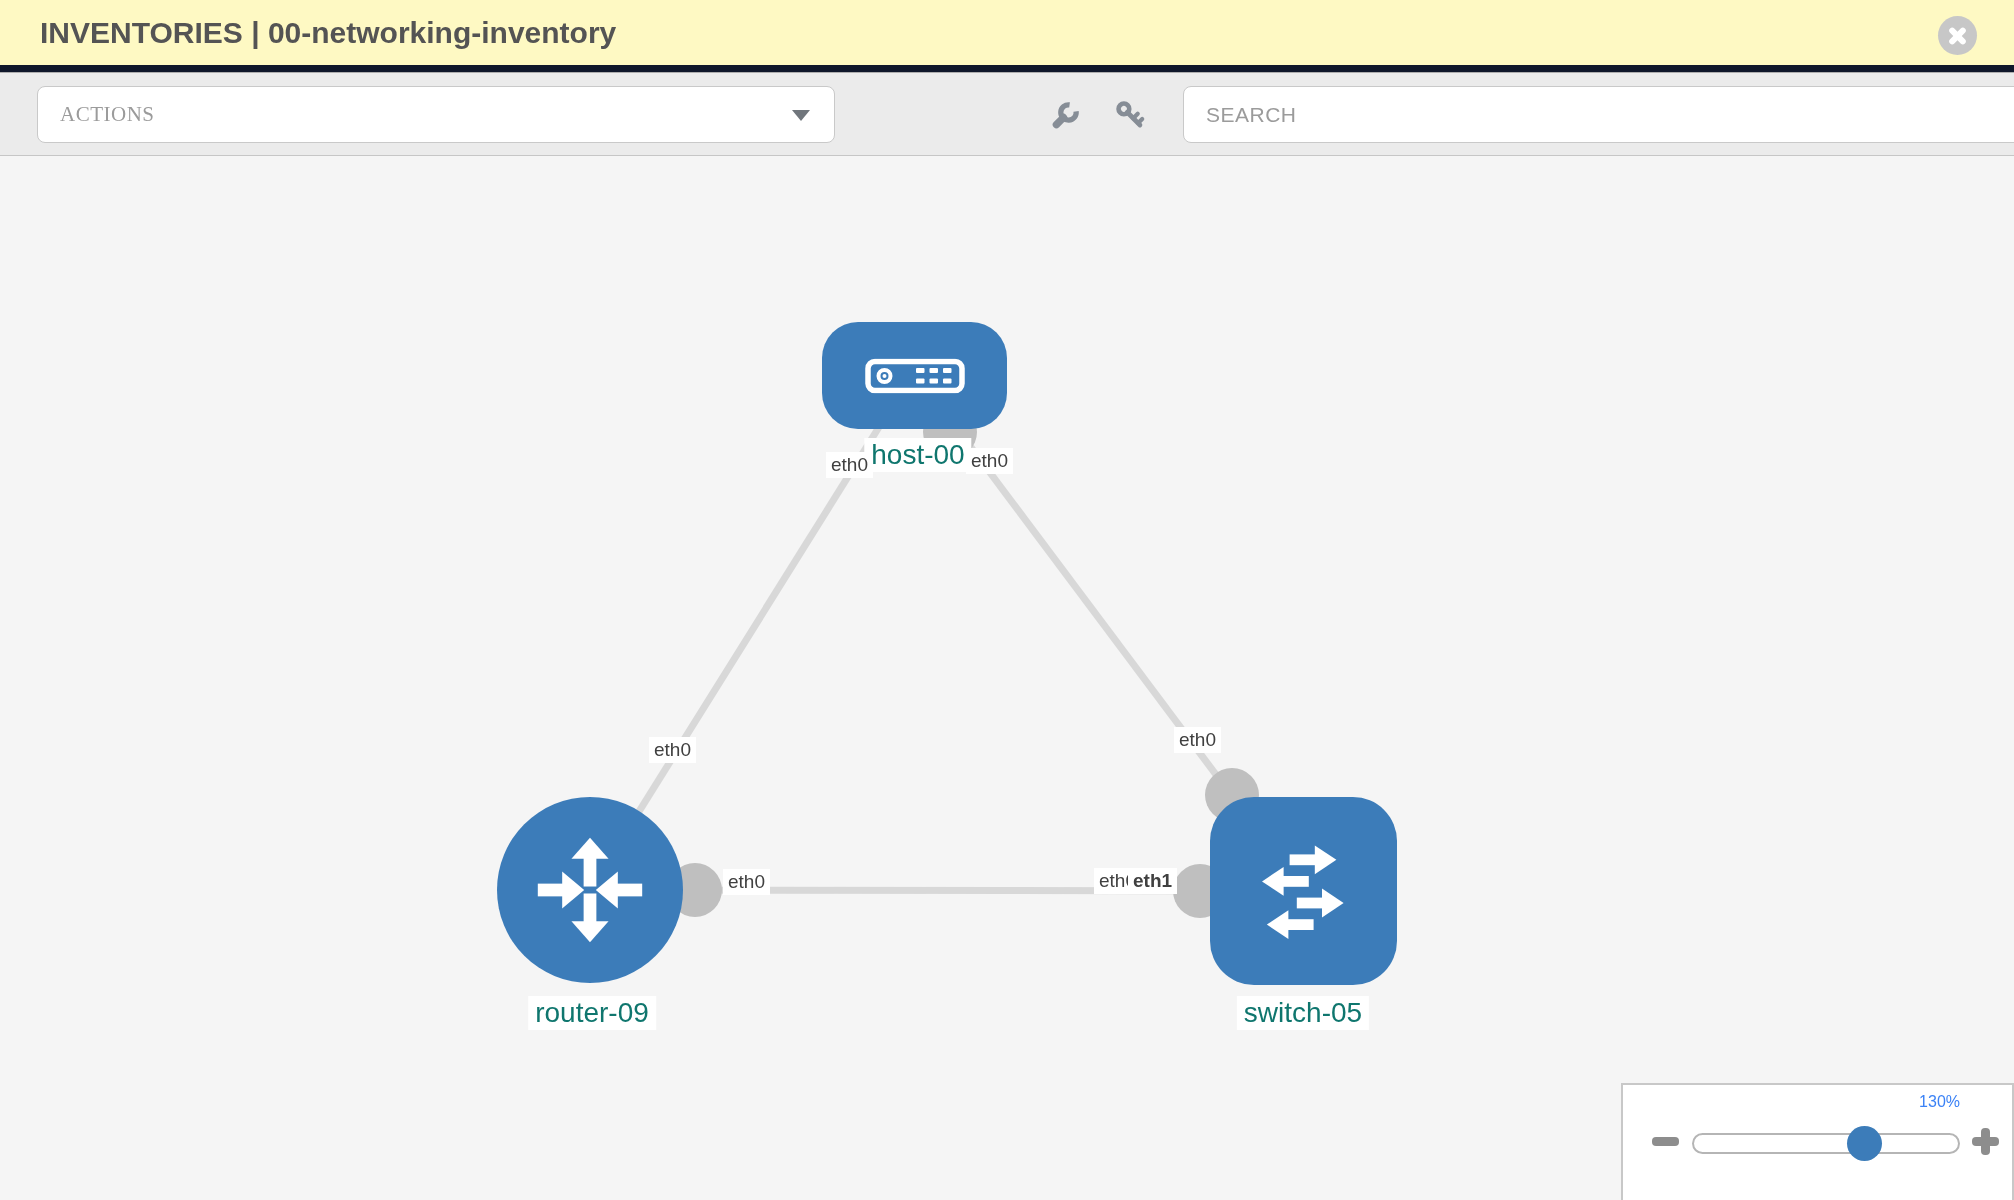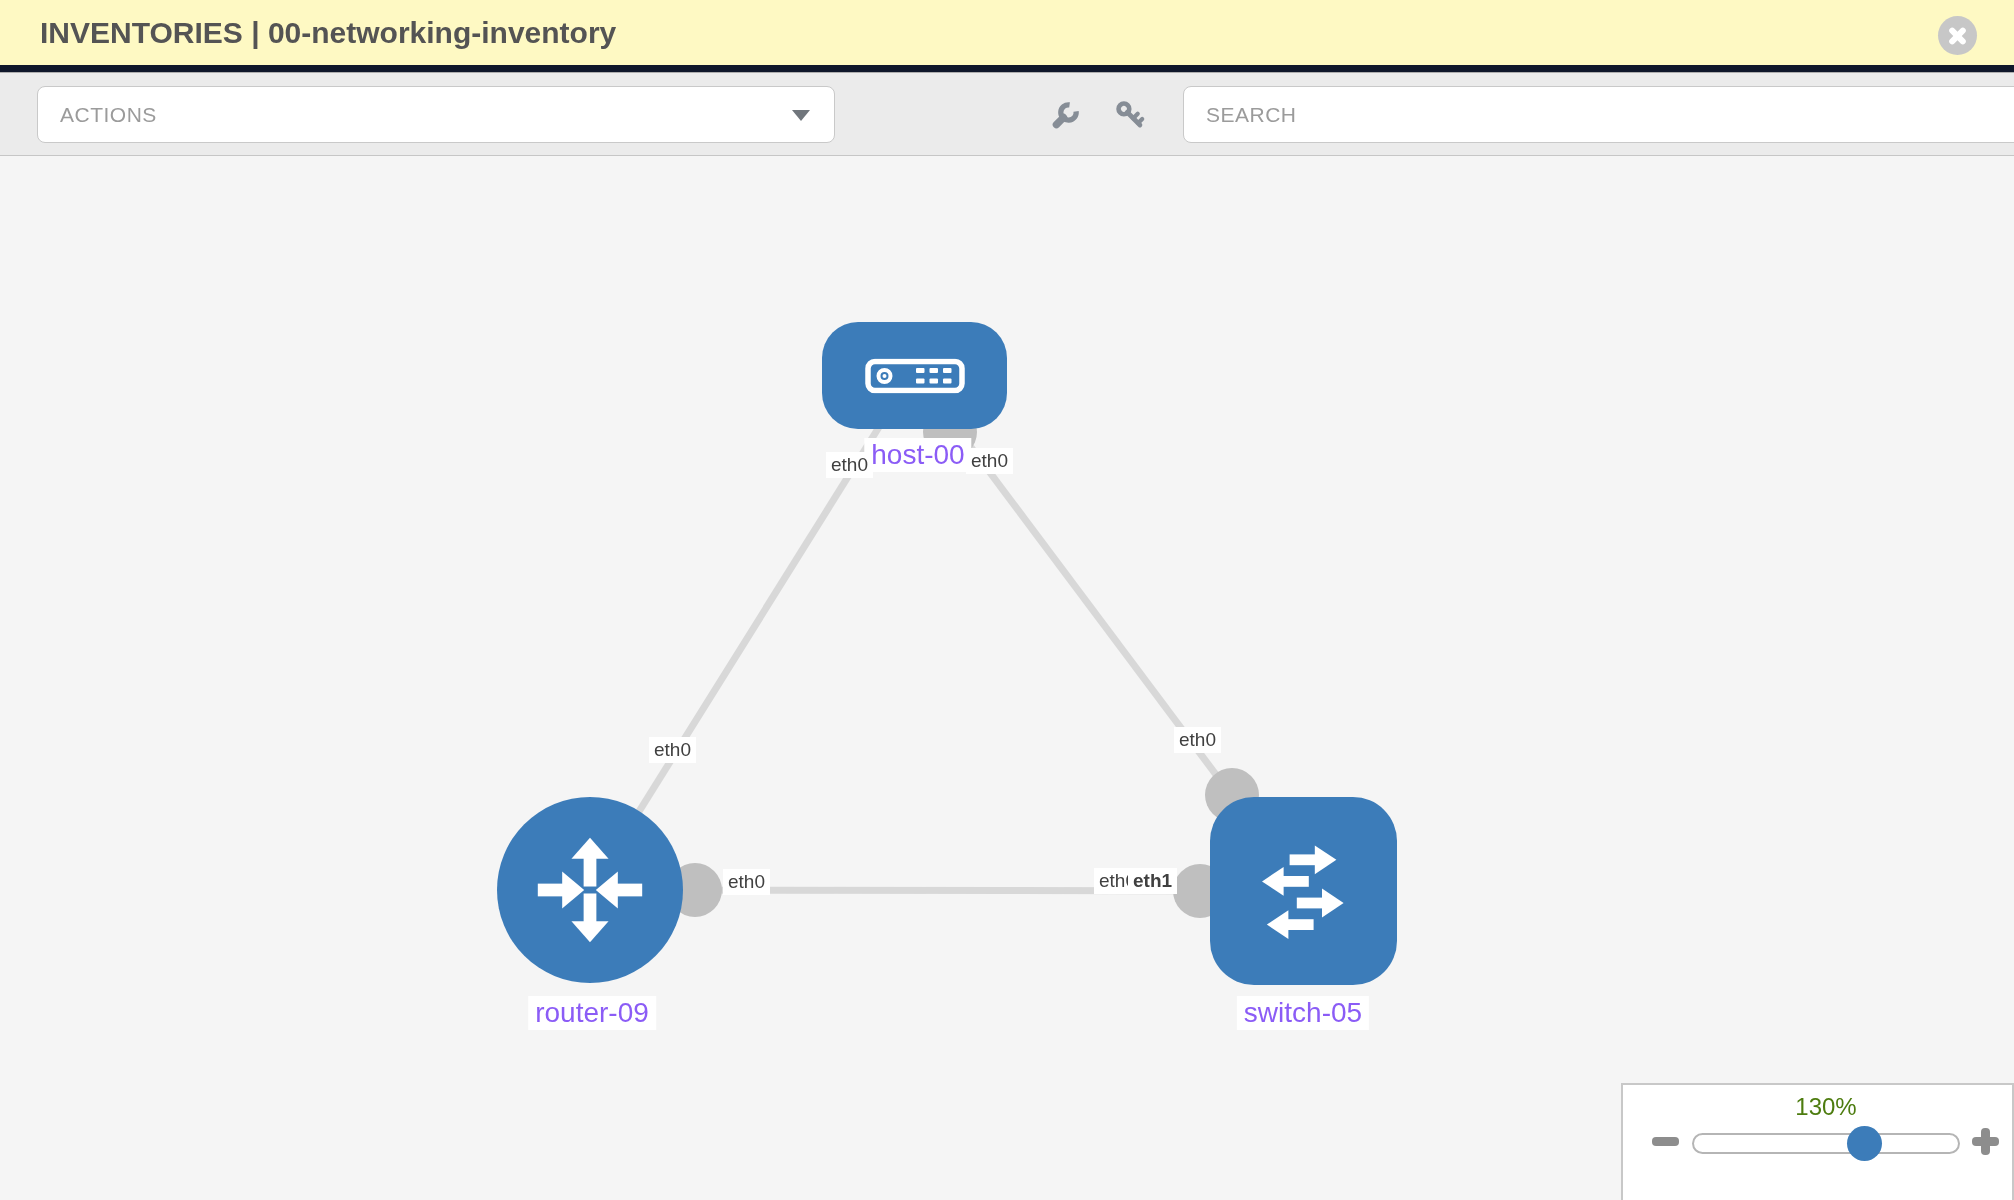--- a/index.html
+++ b/index.html
@@ -12,39 +12,39 @@
   .header{position:absolute;left:0;top:0;width:2014px;height:72px;background:#fef9c3;border-bottom:7px solid #0f172a;box-sizing:border-box;}
   .page-title{position:absolute;left:40px;top:50%;transform:translateY(-50%);font-size:30px;font-weight:bold;color:#545454;white-space:nowrap;}
   .close-btn{position:absolute;right:37px;top:16px;width:39px;height:39px;border-radius:50%;background:#c7c7c7;cursor:pointer;}
   .close-btn .bar{position:absolute;left:9px;top:16.5px;width:21px;height:6px;border-radius:3px;background:#fff;}
   .close-btn .bar.a{transform:rotate(45deg);}
   .close-btn .bar.b{transform:rotate(-45deg);}
   
   .toolbar{position:absolute;left:0;top:72px;width:2014px;height:84px;background:#ebebeb;border-top:1px solid #aeaeae;border-bottom:1px solid #c6c6c6;box-sizing:border-box;}
   .select{position:absolute;top:13px;height:57px;background:#fff;border:1px solid #c9c9c9;border-radius:8px;display:flex;align-items:center;padding:0 22px;box-sizing:border-box;color:#9b9b9b;font-size:21px;letter-spacing:.5px;cursor:pointer;}
   .select .caret{position:absolute;right:24px;top:50%;margin-top:-5px;width:0;height:0;border-left:9px solid transparent;border-right:9px solid transparent;border-top:11px solid #70767c;}
-  .select.actions{left:37px;width:798px;}
+  .select.actions{left:37px;width:798px;font-family:Liberation Serif, serif;}
   .select.search{left:1183px;width:958px;}
   .tool-icon{position:absolute;top:24px;width:38px;height:38px;cursor:pointer;}
   .tool-icon.wrench{left:1046px;}
   .tool-icon.key{left:1112px;}
   
   .canvas{position:absolute;left:0;top:156px;width:2014px;height:1044px;background:#f5f5f5;}
   .net-svg{position:absolute;left:0;top:0;}
   .node{position:absolute;background:#3c7cb9;}
   .node.host{left:822px;top:166px;width:185px;height:107px;border-radius:36px;}
   .node.router{left:497px;top:641px;width:186px;height:186px;border-radius:50%;}
   .node.switch{left:1210px;top:641px;width:187px;height:188px;border-radius:44px;}
   .node svg{position:absolute;left:50%;top:50%;transform:translate(-50%,-50%);}
   .dlabel{position:absolute;background:#fff;color:#4a4a4a;white-space:nowrap;line-height:1.15;padding:2px 5px;}
-  .node-label{font-size:28px;color:#8b5cf6;transform:translateX(-50%);padding:1px 7px;}
+  .node-label{font-size:28px;color:#0f766e;transform:translateX(-50%);padding:1px 7px;}
   .if-label{font-size:19px;color:#404040;}
   
   .zoom-panel{position:absolute;left:1621px;top:1083px;width:389px;height:130px;background:#fff;border:2px solid #c8c8c8;box-sizing:content-box;}
-  .zoom-value{position:absolute;left:69px;top:8px;width:268px;text-align:center;font-size:24px;color:#4d7c0f;}
+  .zoom-value{position:absolute;left:69px;top:8px;width:268px;text-align:right;font-size:16px;color:#3b82f6;}
   .zoom-minus{position:absolute;left:29px;top:52px;width:27px;height:9px;border-radius:4px;background:#8d8d8d;cursor:pointer;}
   .zoom-plus{position:absolute;left:349px;top:43px;width:27px;height:27px;cursor:pointer;}
   .zoom-plus .h{position:absolute;left:0;top:9px;width:27px;height:9px;border-radius:4px;background:#8d8d8d;}
   .zoom-plus .v{position:absolute;left:9px;top:0;width:9px;height:27px;border-radius:4px;background:#8d8d8d;}
   .zoom-track{position:absolute;left:69px;top:48px;width:268px;height:21px;border:2px solid #b5b5b5;border-radius:12px;background:#fff;box-sizing:border-box;cursor:pointer;}
   .zoom-thumb{position:absolute;left:224px;top:41px;width:35px;height:35px;border-radius:50%;background:#3c7cb9;cursor:pointer;}
 </style>
 </head>
 <body>
 

